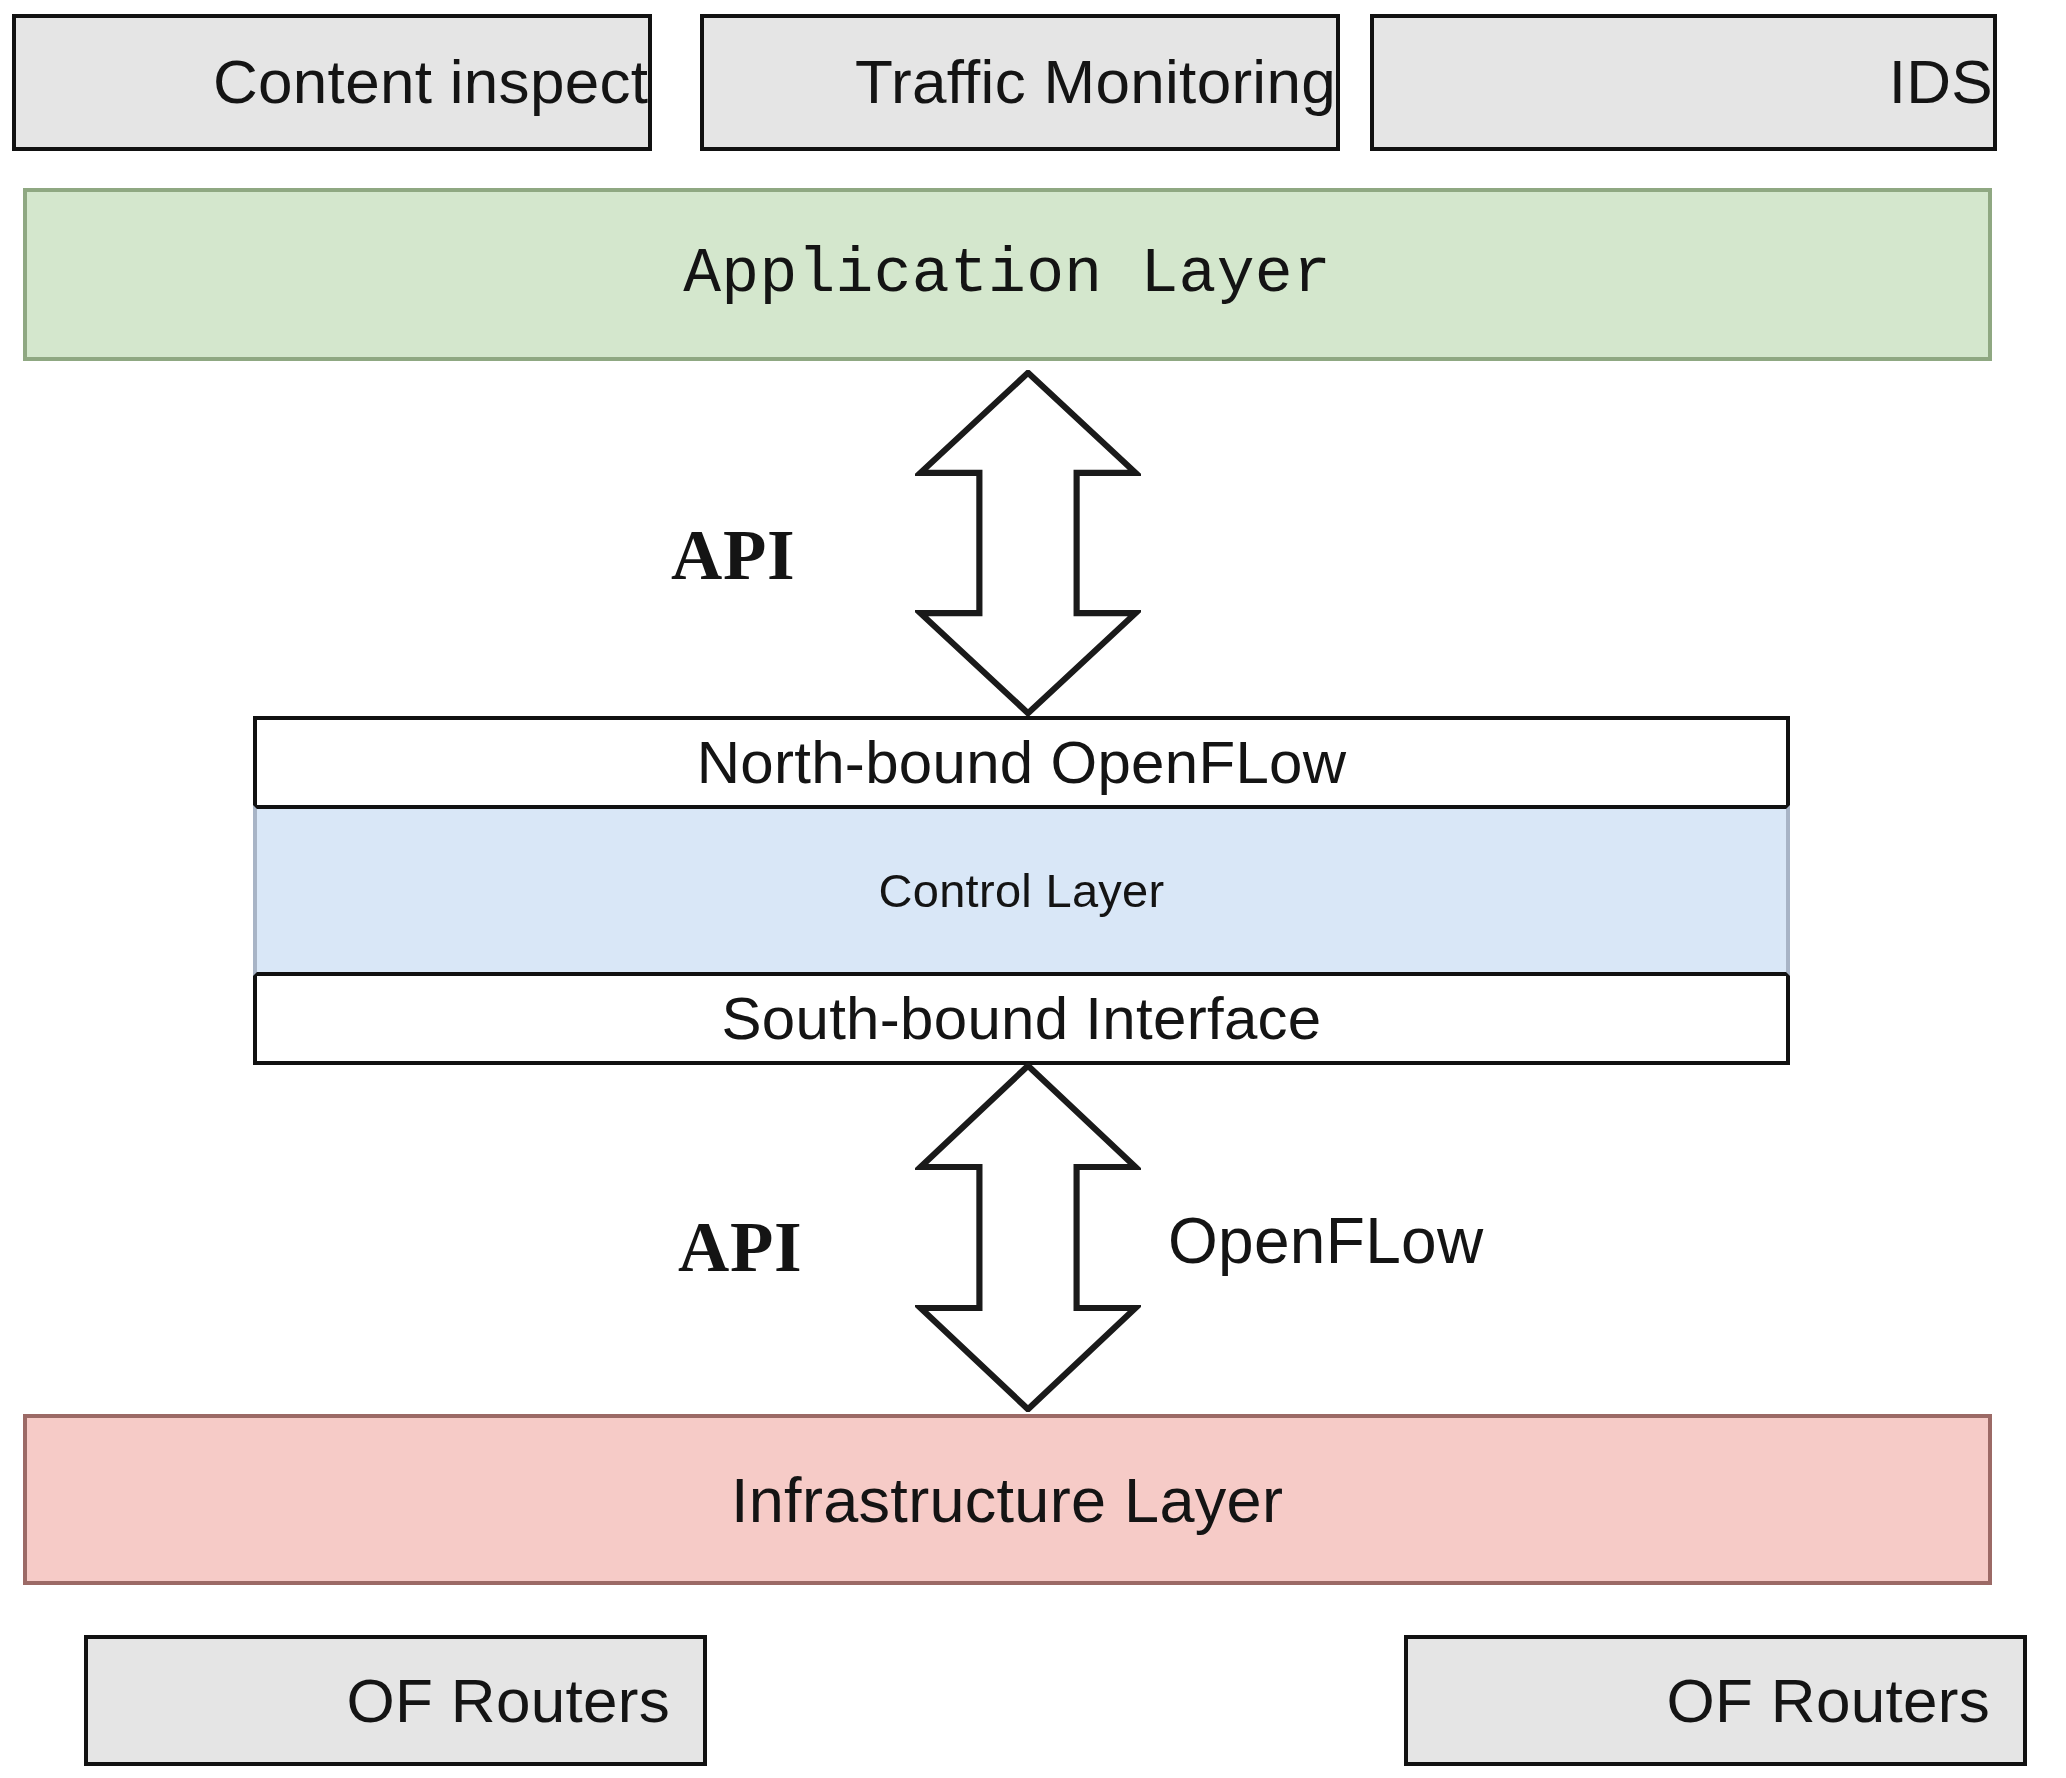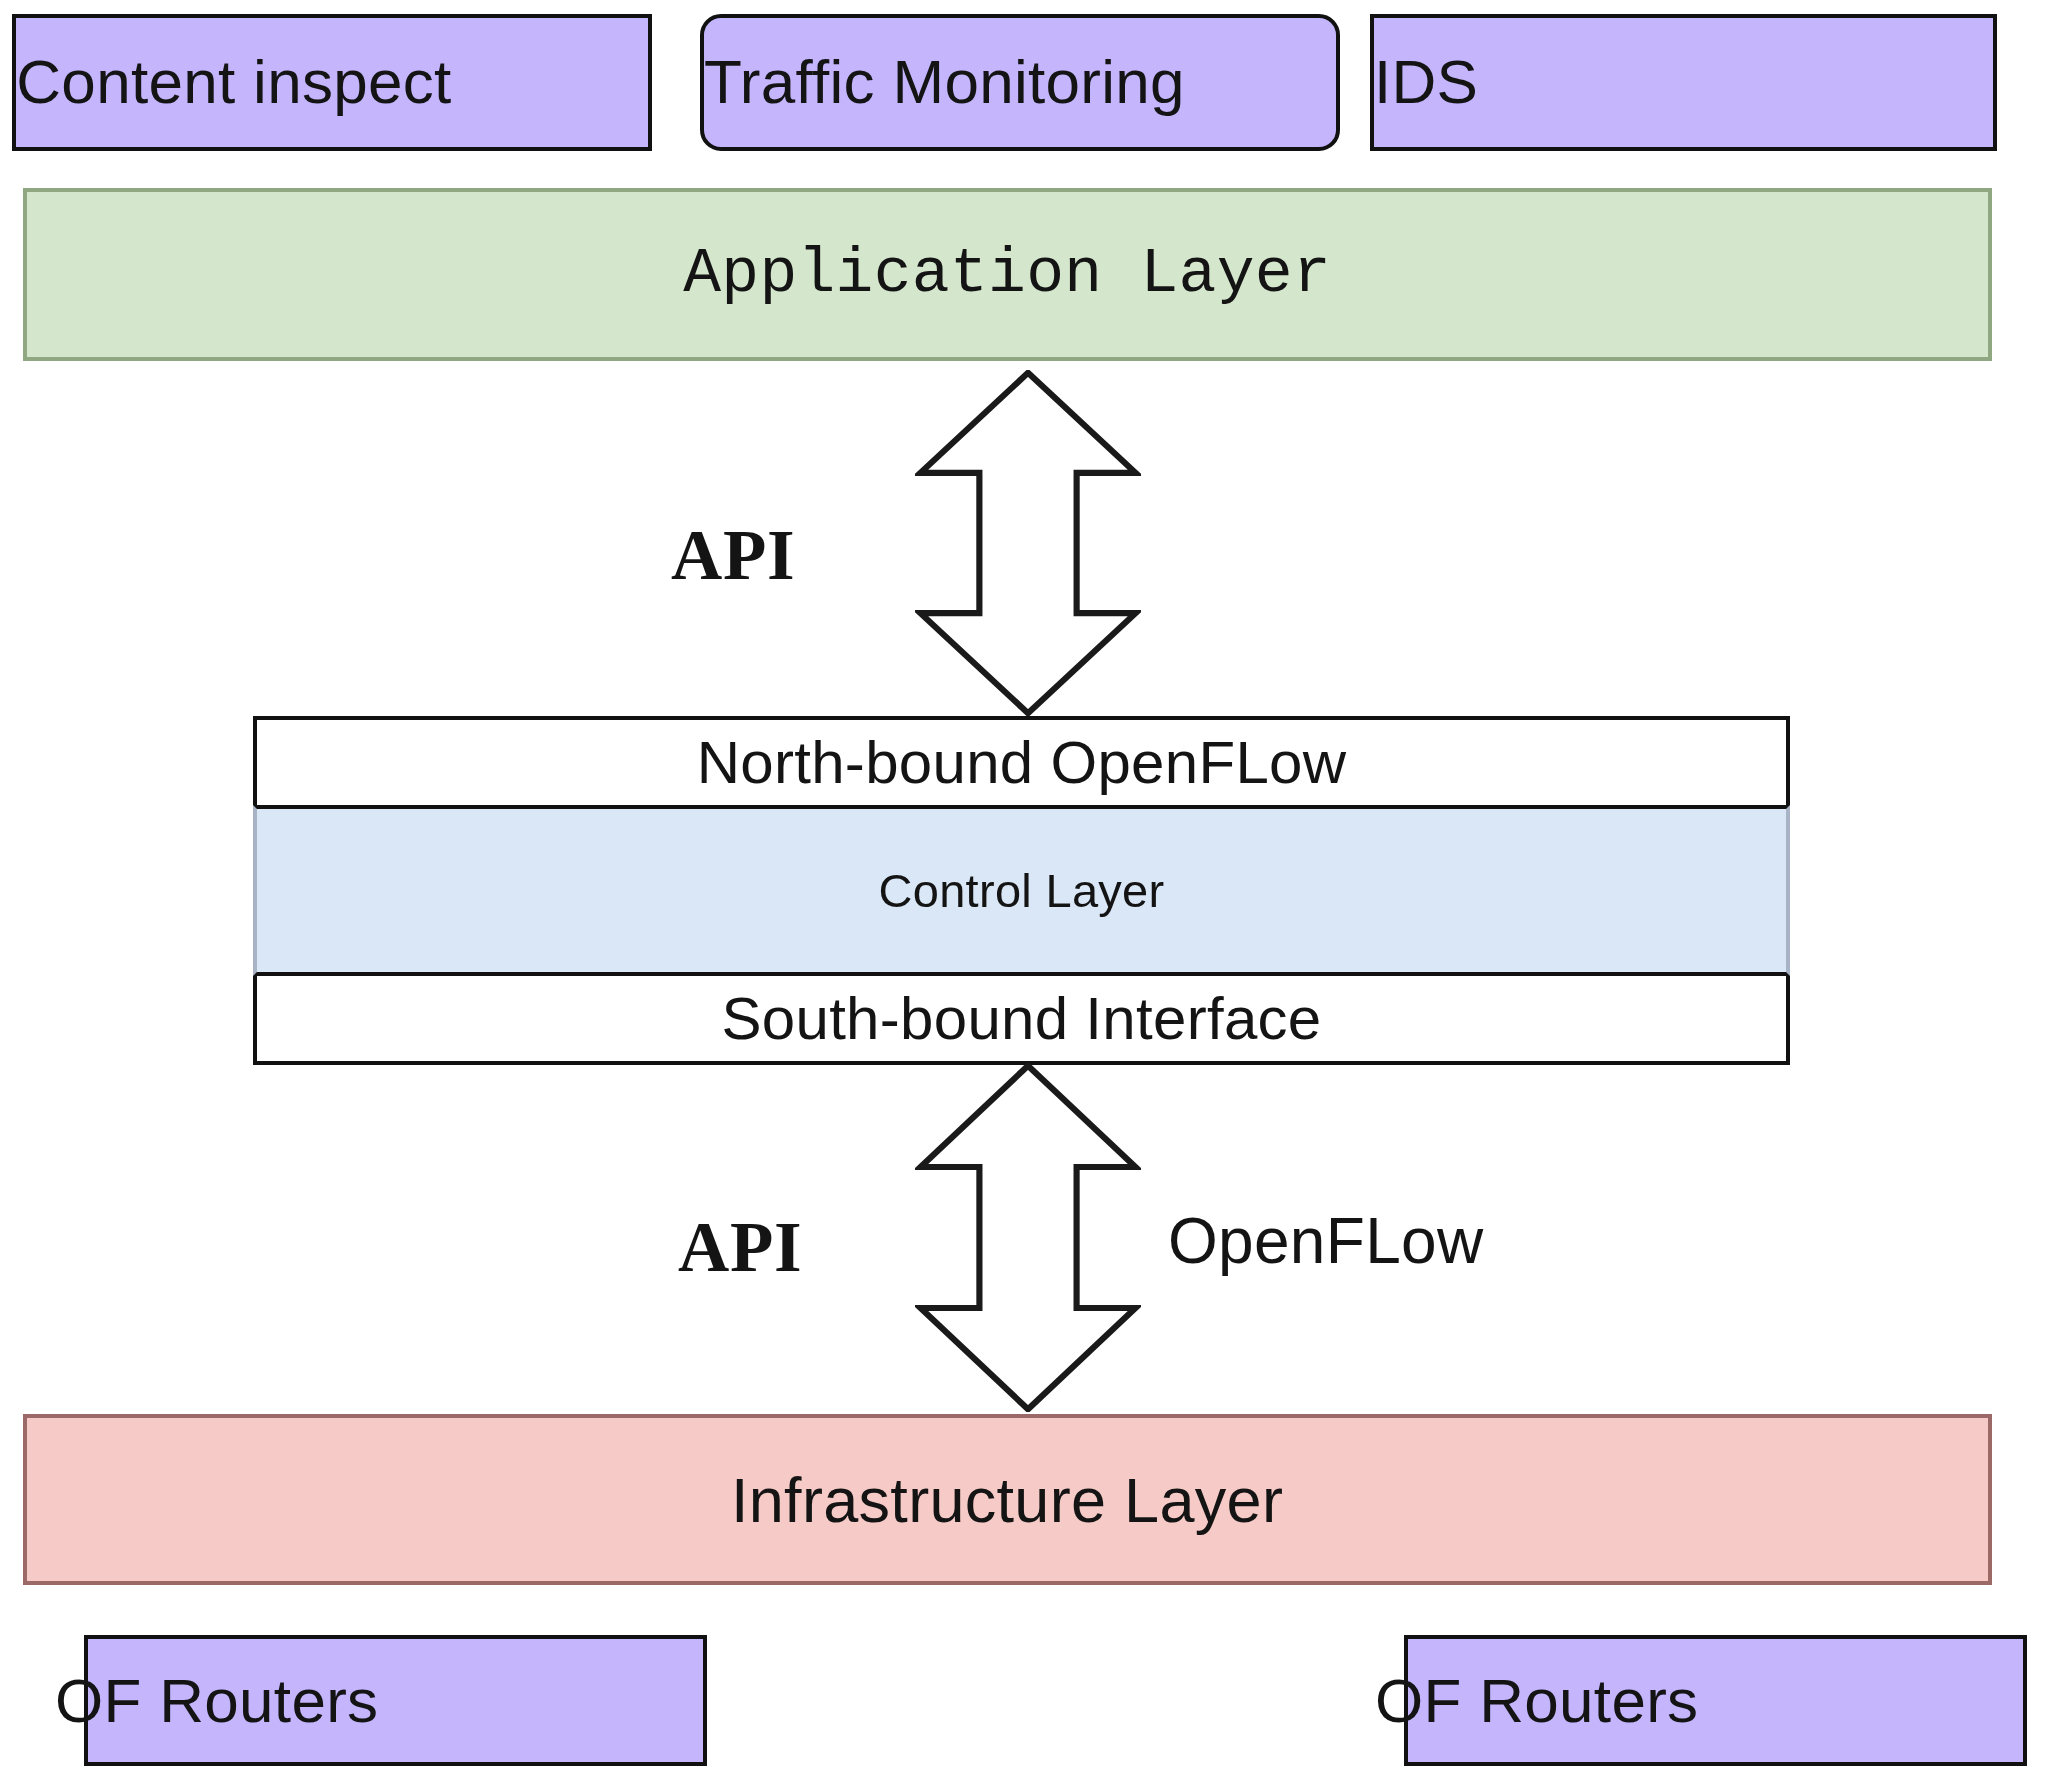--- a/index.html
+++ b/index.html
@@ -17,38 +17,38 @@
     position: relative;
     width: 2066px;
     height: 1779px;
     background: #ffffff;
     overflow: hidden;
   }
 
   
   .plain-box {
     position: absolute;
-    background: #c4b5fd;
+    background: #e5e5e5;
     border: 4.8px solid #111111;
     box-sizing: border-box;
     display: flex;
     align-items: center;
-    justify-content: flex-start;
+    justify-content: flex-end;
   }
   .plain-box .lbl {
     font-size: 62px;
     color: #141414;
     line-height: 1;
     letter-spacing: 0.3px;
     white-space: nowrap;
   }
 
   
   #box-content-inspect { left: 12.3px;   top: 13.7px;  width: 640px;  height: 137px; }
-  #box-traffic-mon     { left: 700px; top: 13.7px;  width: 640px;  height: 137px; border-radius: 21px; }
+  #box-traffic-mon     { left: 700px; top: 13.7px;  width: 640px;  height: 137px; }
   #box-ids             { left: 1370px; top: 13.7px;  width: 627px;  height: 137px; }
 
   
   #application-layer {
     position: absolute;
     left: 22.6px;
     top: 188px;
     width: 1969px;
     height: 173px;
     background: #d4e7cd;

